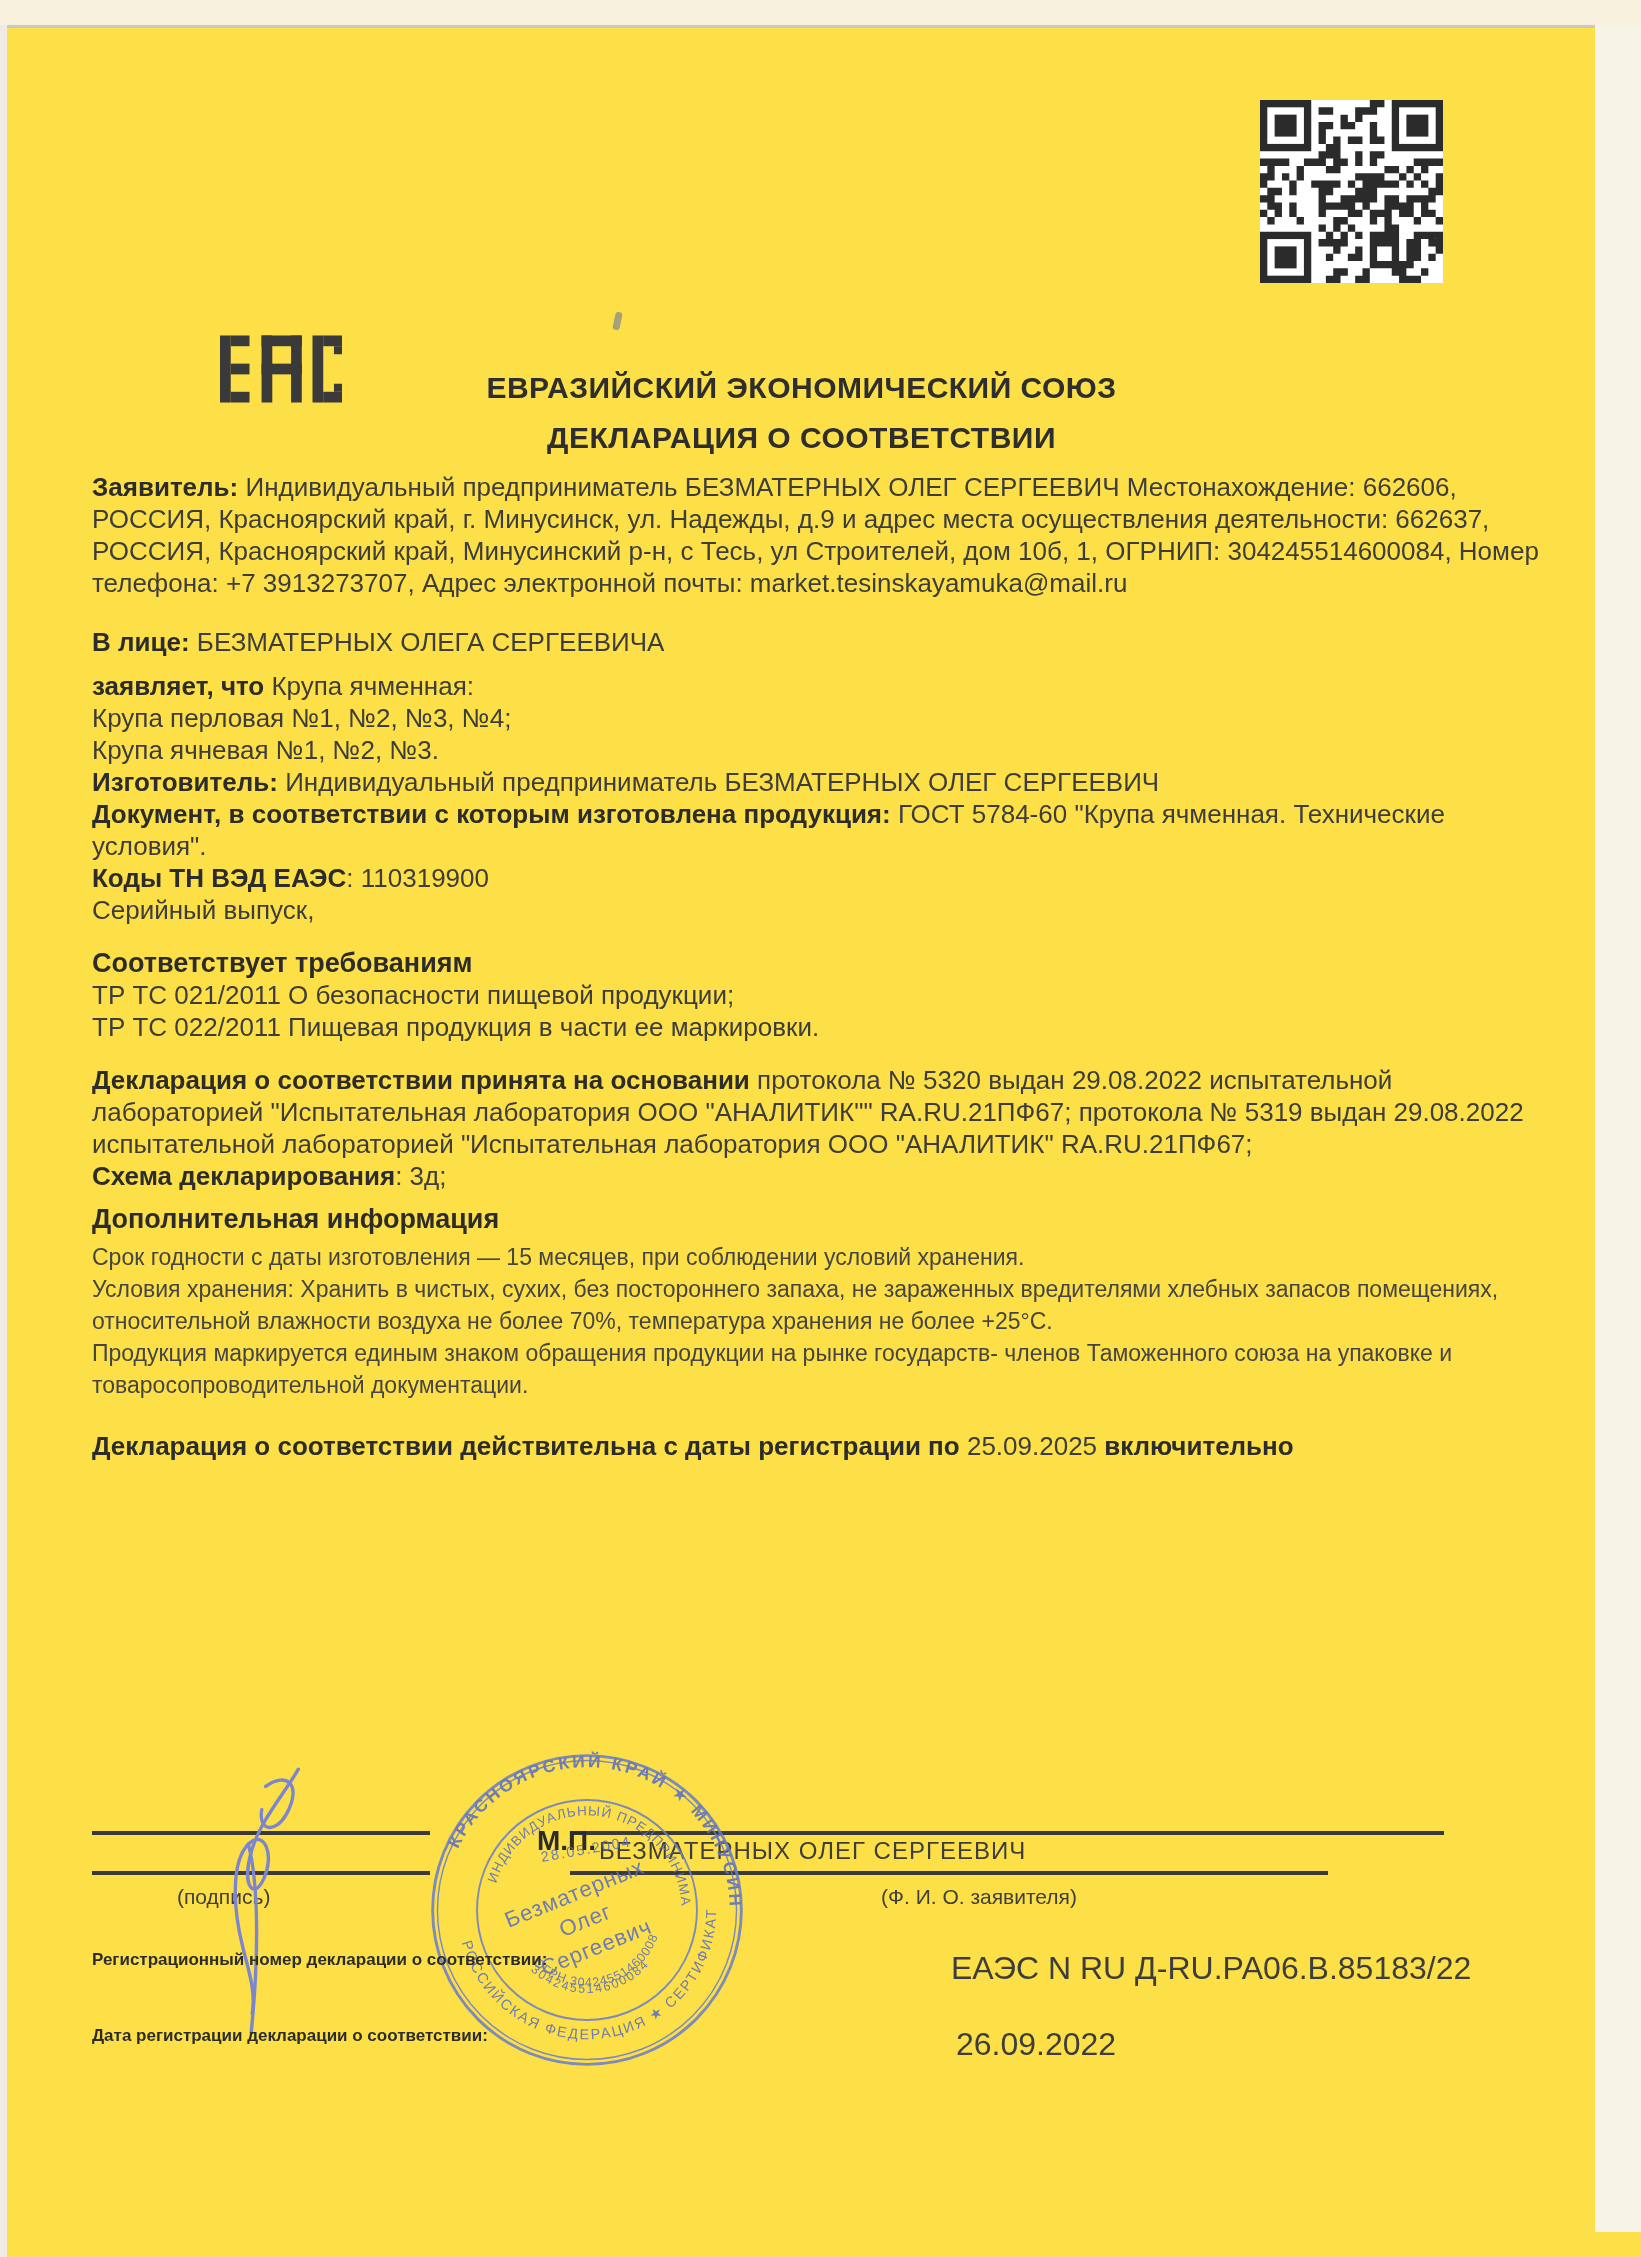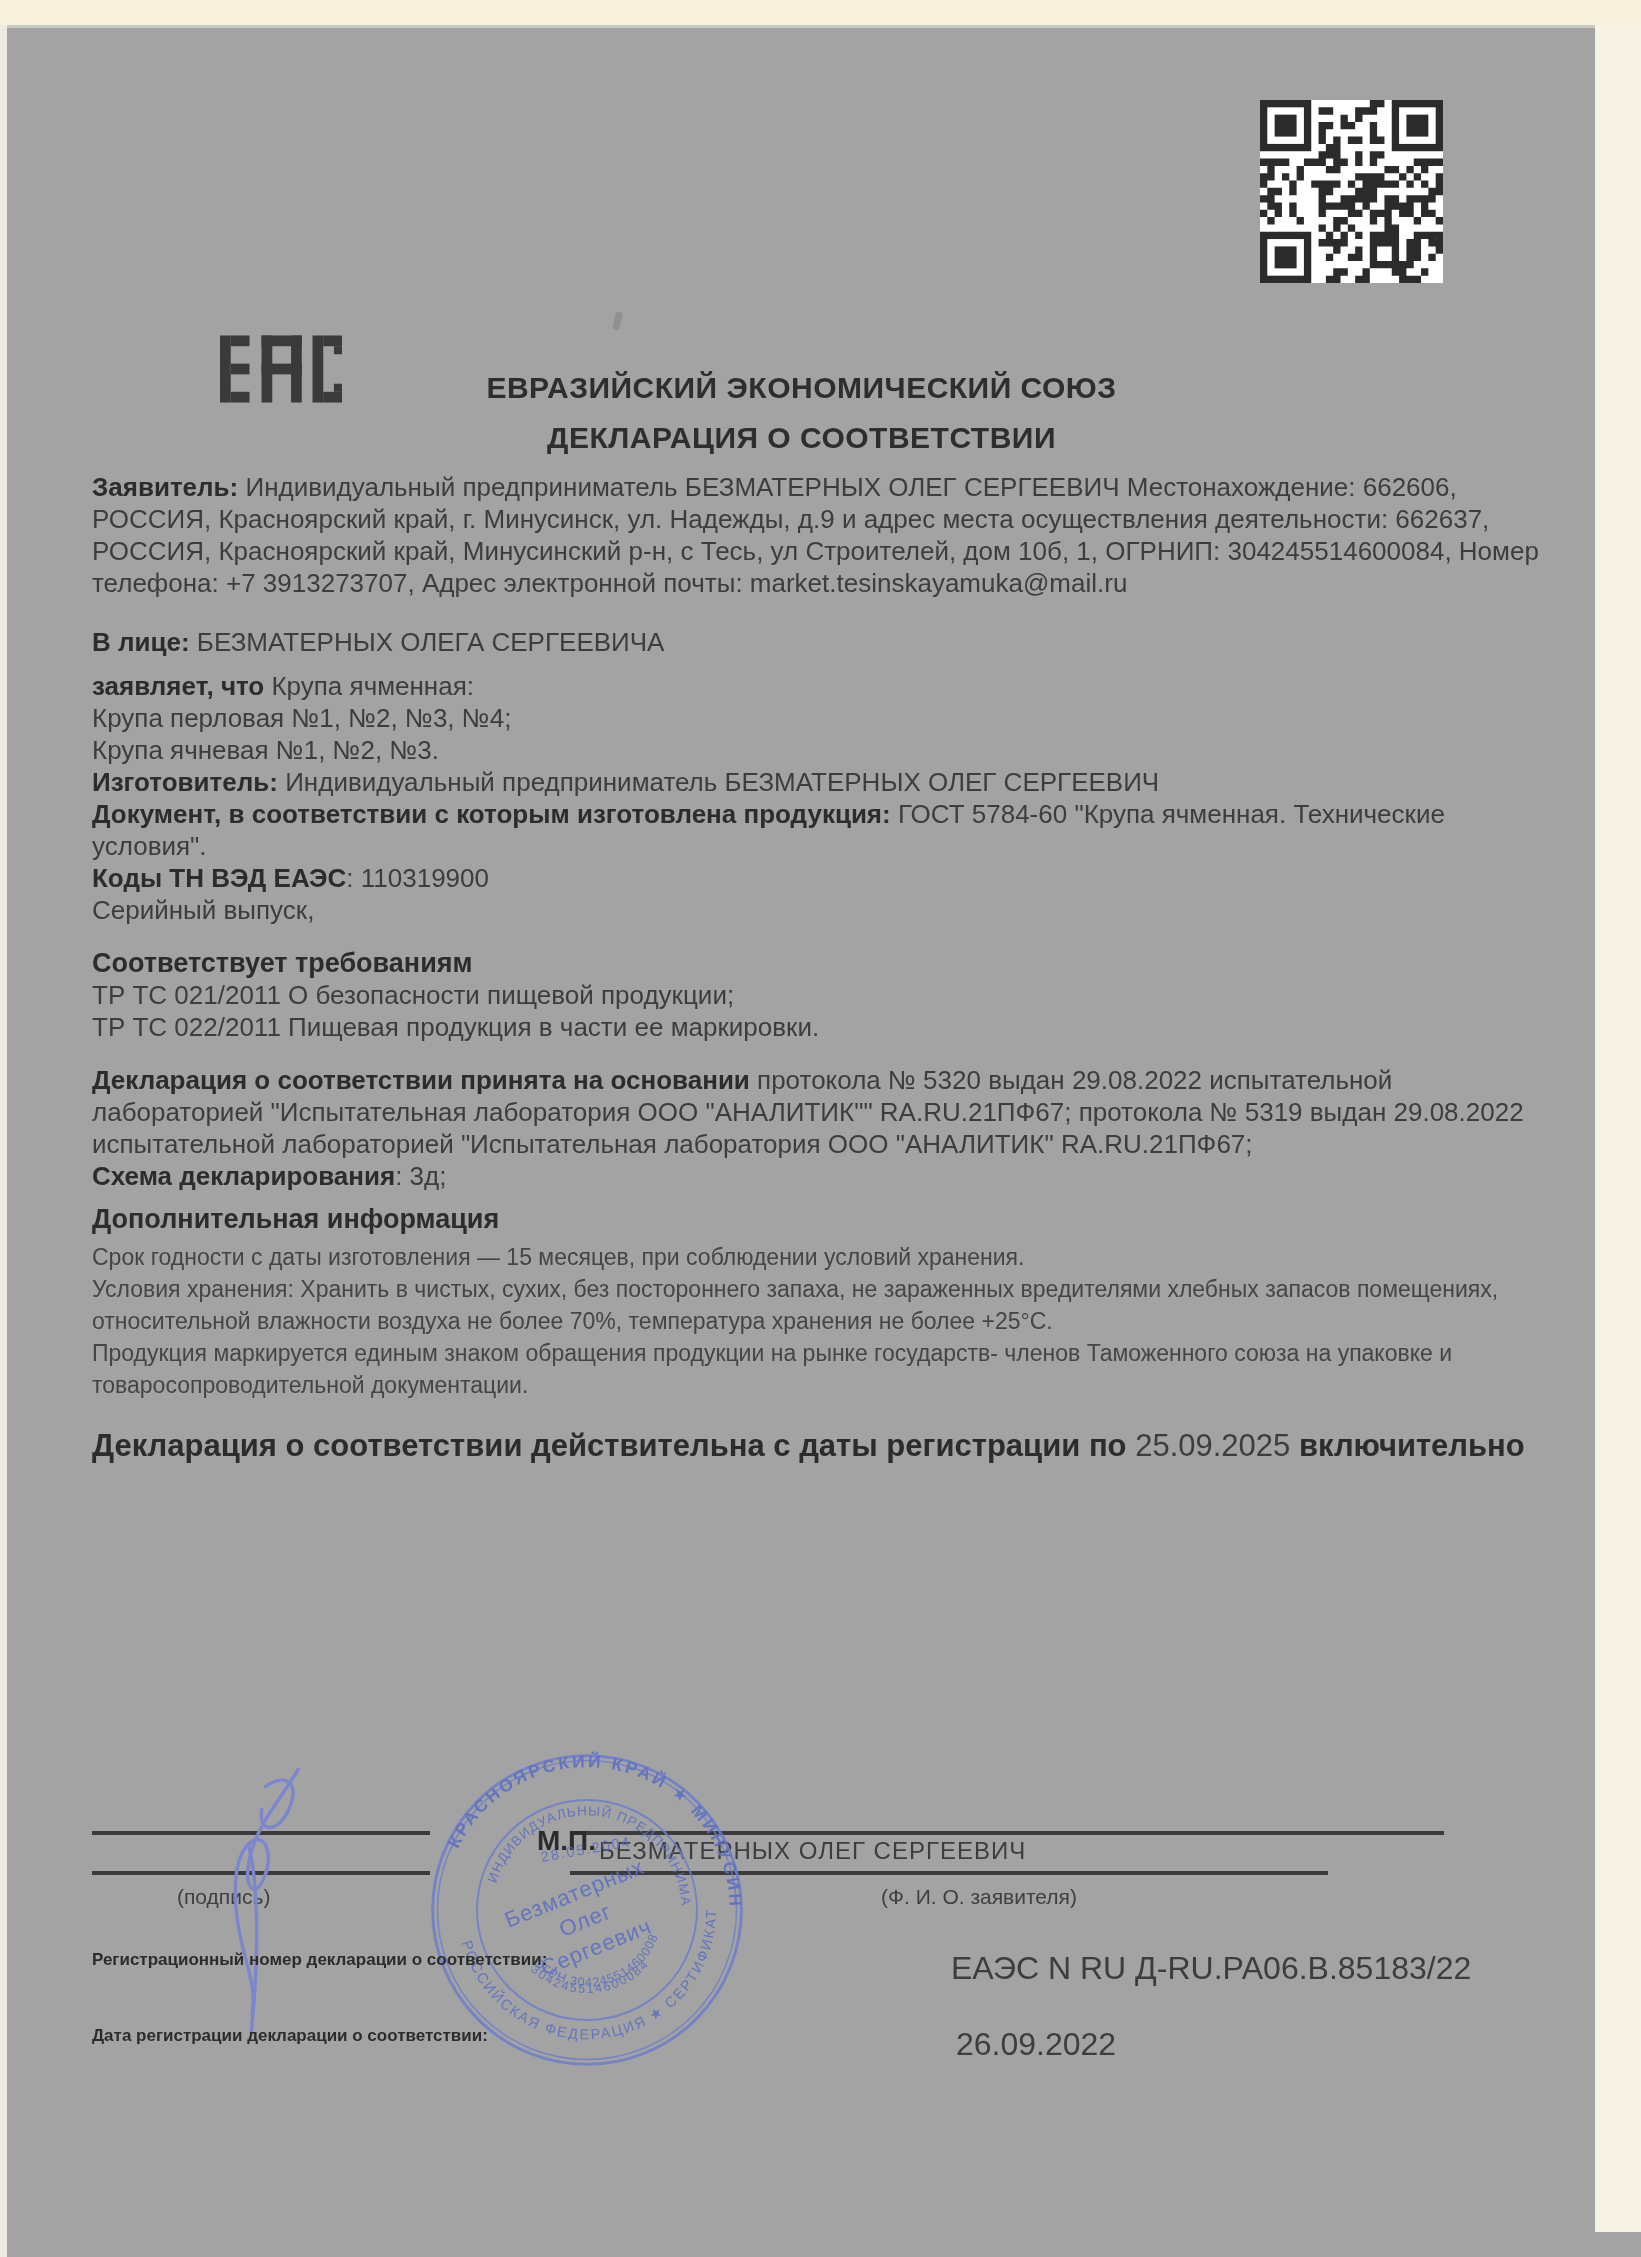--- a/index.html
+++ b/index.html
@@ -1,18 +1,18 @@
 <!DOCTYPE html>
 <html lang="ru"><head>
 <meta charset="utf-8">
 <style>
   html,body{margin:0;padding:0;background:#ffffff;}
   .page{
     position:relative;width:1641px;height:2257px;overflow:hidden;
-    background:#a3a3a3;color:#3d3d3d;
+    background:#fde047;color:#3d3d3d;
     font-family:"Liberation Sans","DejaVu Sans",sans-serif;
   }
   
   .edge-top{position:absolute;left:0;top:0;width:1641px;height:25px;background:#f6f0dd;}
   .edge-line{position:absolute;left:0;top:25px;width:1641px;height:2.9px;background:#c9c9c5;}
   .edge-left{position:absolute;left:0;top:25px;width:6.8px;height:2232px;background:#edebe3;}
   .edge-right{position:absolute;left:1595px;top:25px;width:46px;height:2207px;background:#f7f3e6;}
   .artifact{position:absolute;left:614px;top:312px;width:6.8px;height:18.3px;background:#8a8a8a;border-radius:2.9px;transform:rotate(12deg);opacity:.75;}
 
   .qr{position:absolute;left:1260px;top:100px;width:183px;height:183px;}
@@ -22,21 +22,21 @@
   .titles div{font-size:30px;font-weight:bold;line-height:50px;letter-spacing:0.5px;}
 
   .content{position:absolute;left:92px;top:471px;width:1471px;font-size:26px;line-height:32px;}
   .content p{margin:0;}
   .content .b{font-weight:bold;color:#2c2c2c;margin-top:36px;}
   .mb-lg{margin-bottom:27px !important;}
   .mb-md{margin-bottom:21px !important;}
   .mb-sm{margin-bottom:11.6px !important;}
   .heading{font-weight:bold;color:#2c2c2c;font-size:27px;}
   .info p{font-size:23px;line-height:32px;color:#454545;}
-  .validity{margin-top:29px !important;font-size:31px;font-weight:bold;color:#2c2c2c;}
+  .validity{margin-top:29px !important;font-size:26px;font-weight:bold;color:#2c2c2c;}
   .validity .reg{font-weight:normal;color:#3d3d3d;}
 
   .sigline{position:absolute;height:3.9px;background:#3a3a3a;}
   .mp{position:absolute;left:537px;top:1825px;font-size:28px;font-weight:bold;color:#2c2c2c;}
   .fio-name{position:absolute;left:599px;top:1837px;font-size:24px;color:#3d3d3d;letter-spacing:1px;}
   .caption{position:absolute;font-size:21px;color:#3f3f3f;}
   .reg-label{position:absolute;left:92px;font-size:17px;font-weight:bold;color:#2c2c2c;}
   .reg-value{position:absolute;font-size:32px;color:#3d3d3d;}
 
   .stamp{position:absolute;left:423px;top:1746px;width:328px;height:328px;opacity:.88;}

